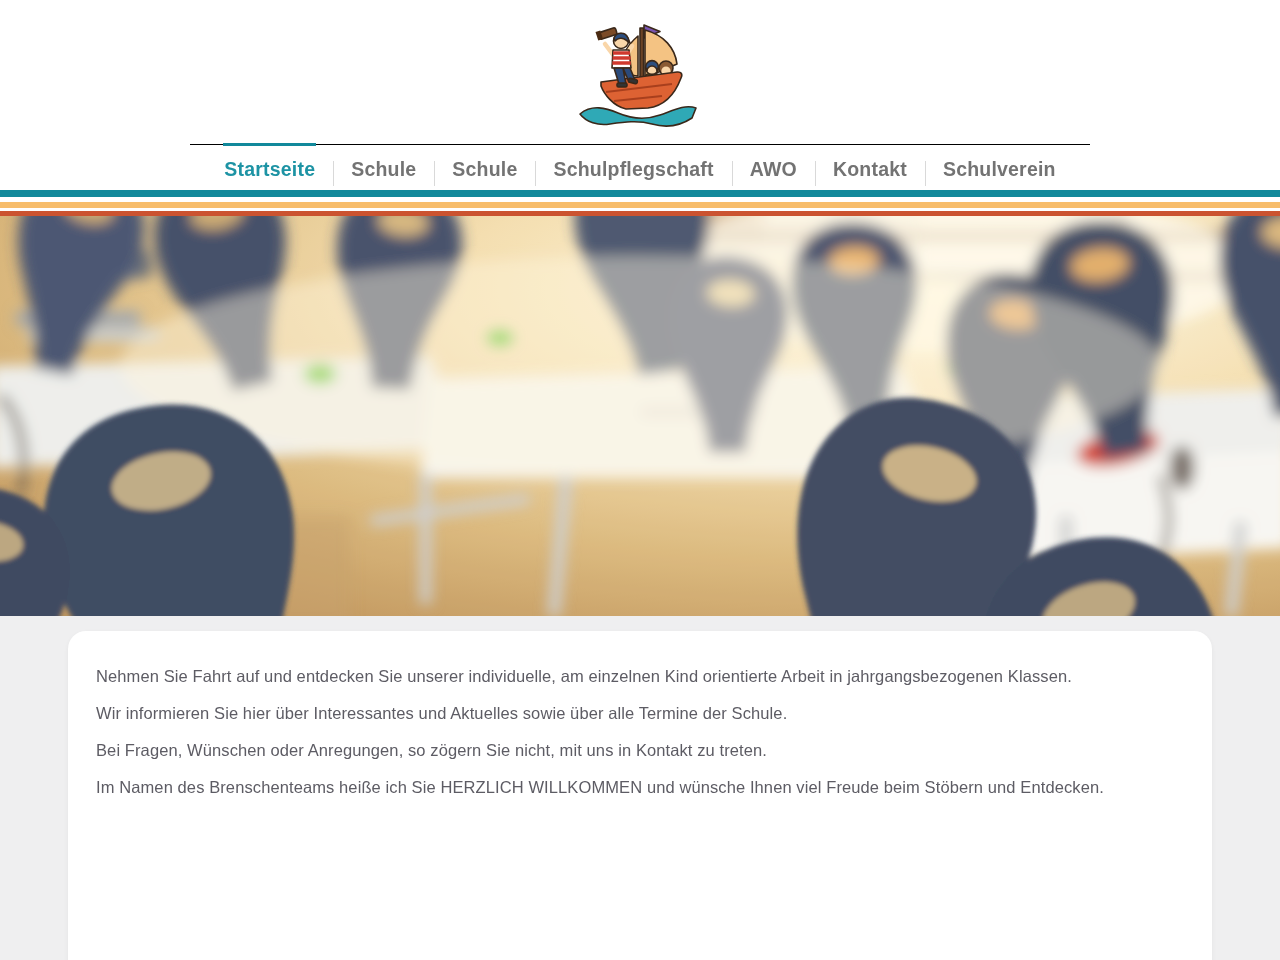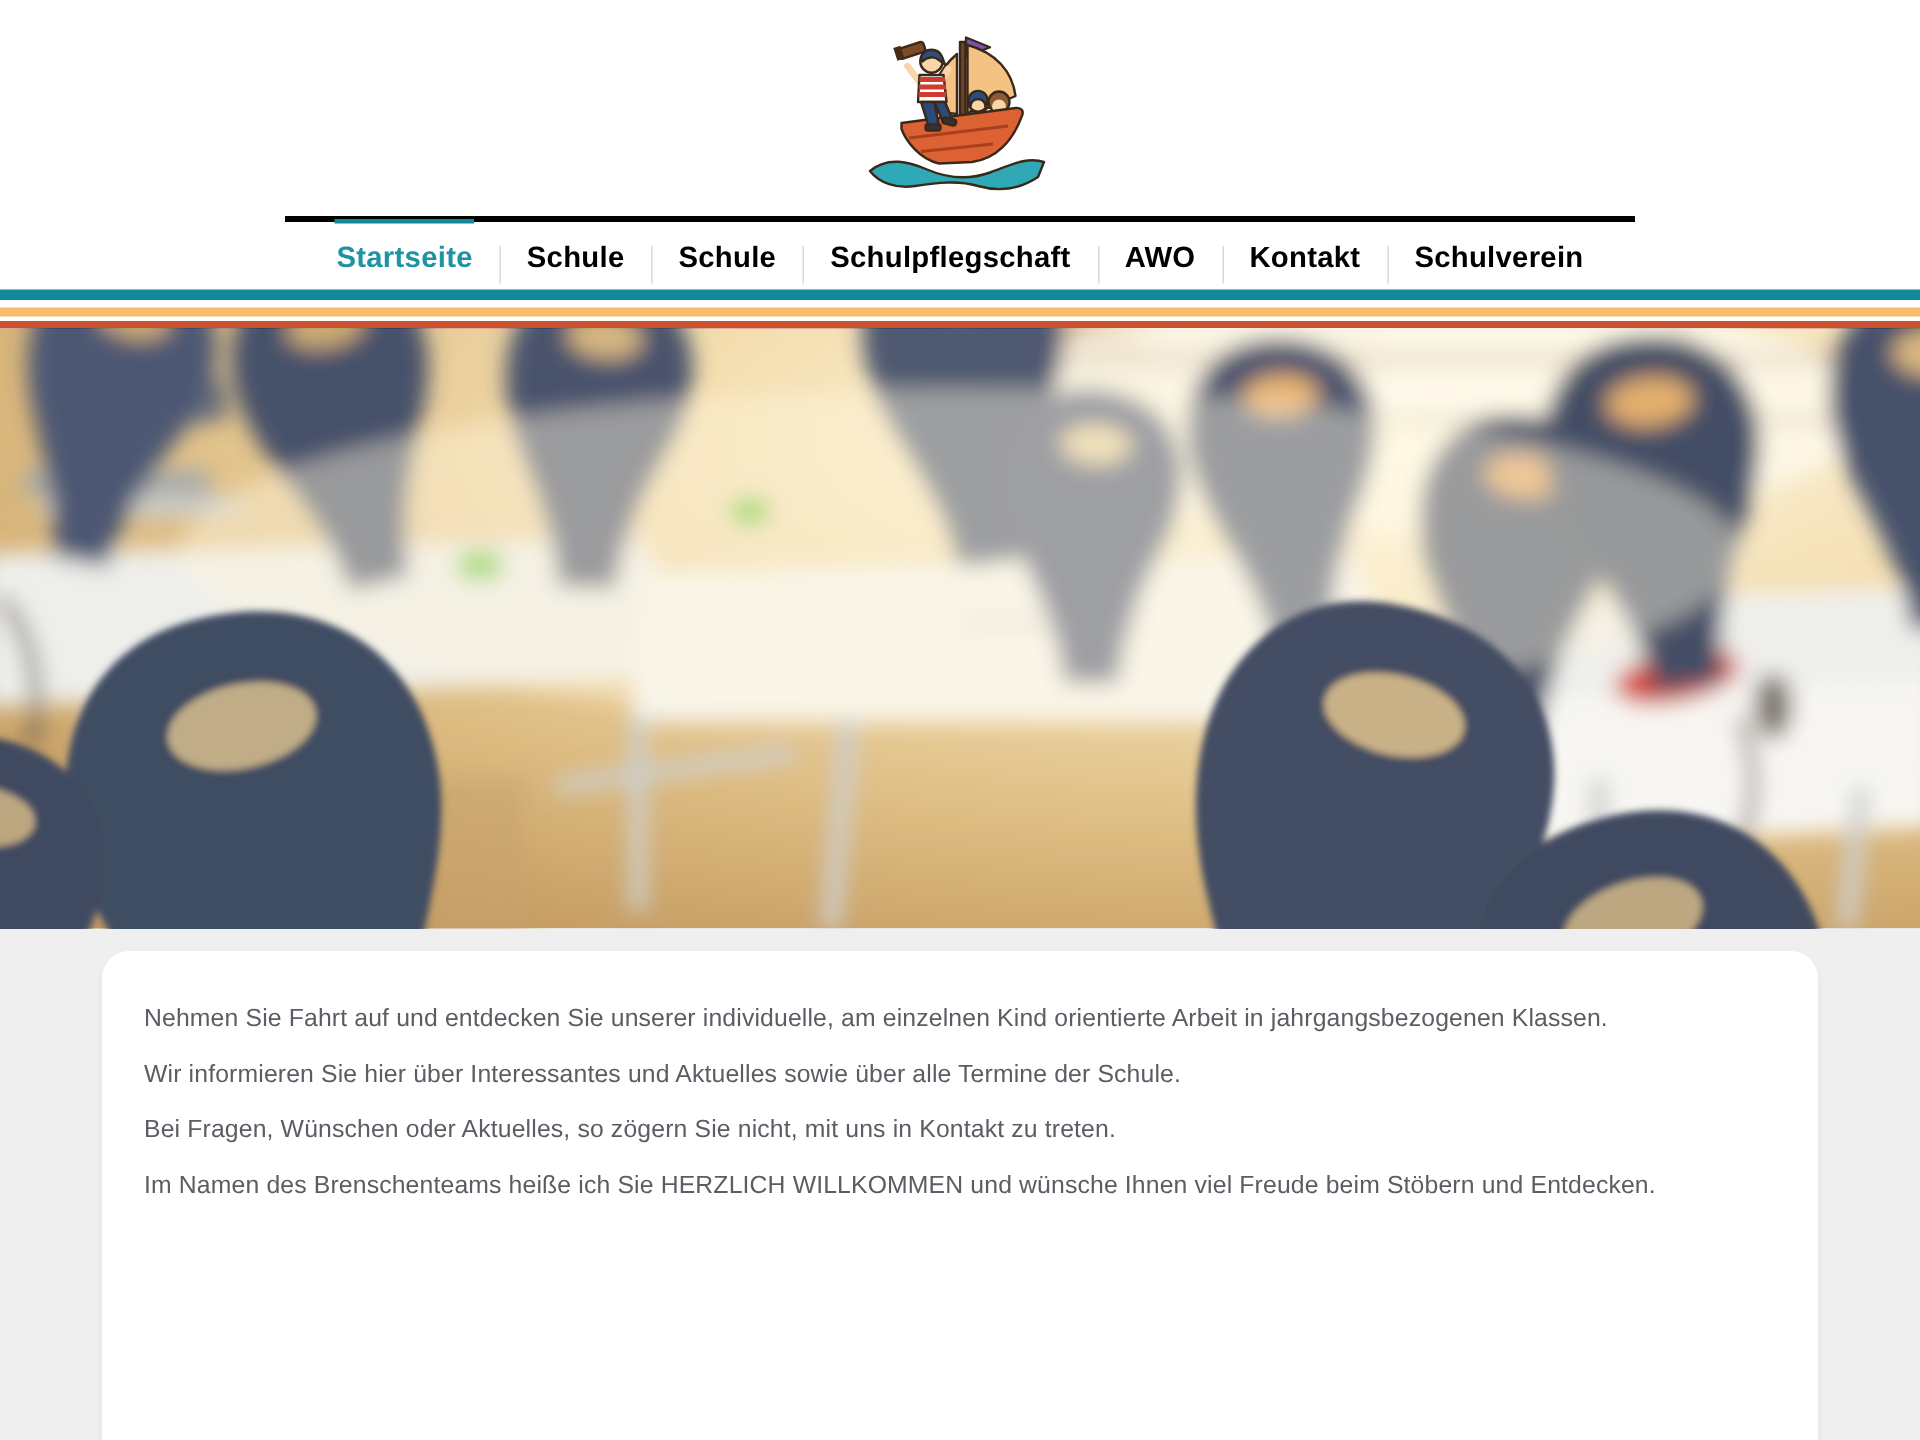--- a/index.html
+++ b/index.html
@@ -11,31 +11,31 @@
   }
 
   
   .header { background: #ffffff; }
   .logo-wrap { display: flex; justify-content: center; padding-top: 16px; height: 144px; }
 
   
   .nav {
     width: 900px; margin: 0 auto; position: relative;
     display: flex; justify-content: center; list-style: none;
-    border-top: 4px solid #000000;
+    border-top: 1px solid #000000;
   }
   .nav li { position: relative; }
   .nav li:not(:first-child)::before {
     content: ""; position: absolute; left: 0; top: 16px;
     width: 1px; height: 25px; background: #d9d9d9;
   }
   .nav a {
     display: block; padding: 12px 18px 9px; line-height: 24px;
     font-size: 19.5px; font-weight: 600; letter-spacing: .2px;
-    color: #000000; text-decoration: none; white-space: nowrap;
+    color: #737373; text-decoration: none; white-space: nowrap;
   }
   .nav li.active a { color: #1d93a4; }
   .nav li.active::after {
     content: ""; position: absolute; top: -2px; left: 17px; right: 17px;
     height: 3px; background: #12899b;
   }
 
   
   .stripes { background: #ffffff; }
   .stripe { width: 100%; }
@@ -267,16 +267,16 @@
     </g>
 
     <rect x="0" y="0" width="1280" height="400" fill="#ffedc4" opacity="0.10"></rect>
   </svg>
 </div>
 
 <main class="main">
   <section class="card">
     <p>Nehmen Sie Fahrt auf und entdecken Sie unserer individuelle, am einzelnen Kind orientierte Arbeit in jahrgangsbezogenen Klassen.</p>
     <p>Wir informieren Sie hier über Interessantes und Aktuelles sowie über alle Termine der Schule.</p>
-    <p>Bei Fragen, Wünschen oder Aktuelles, so zögern Sie nicht, mit uns in Kontakt zu treten.</p>
+    <p>Bei Fragen, Wünschen oder Anregungen, so zögern Sie nicht, mit uns in Kontakt zu treten.</p>
     <p>Im Namen des Brenschenteams heiße ich Sie HERZLICH WILLKOMMEN und wünsche Ihnen viel Freude beim Stöbern und Entdecken.</p>
   </section>
 </main>
 
 </body></html>

